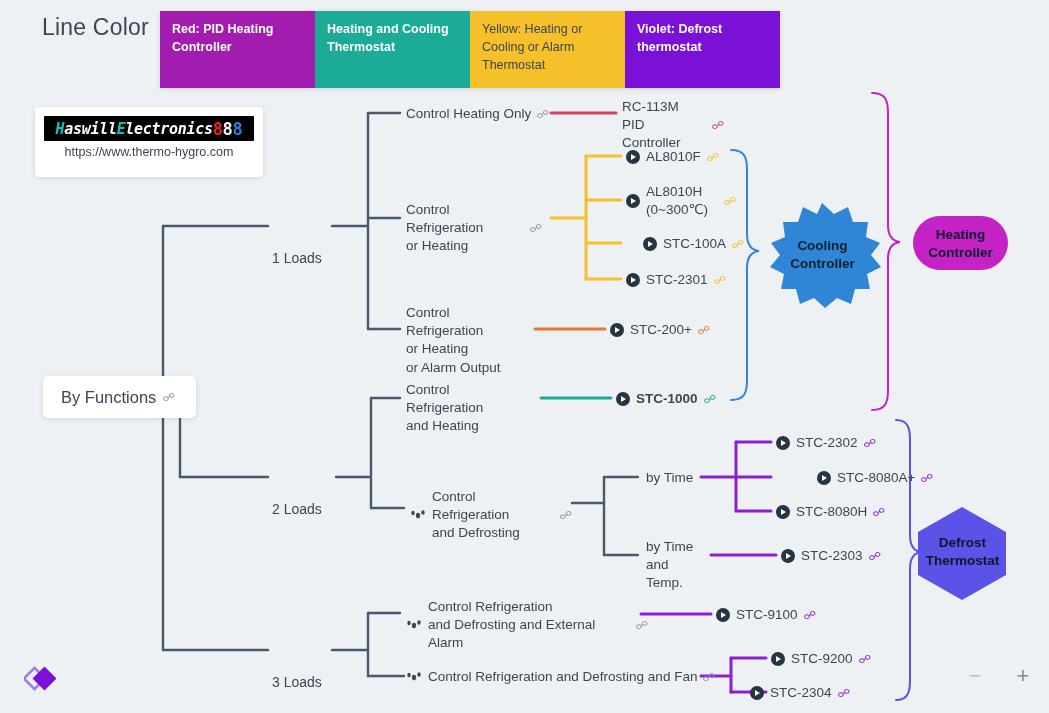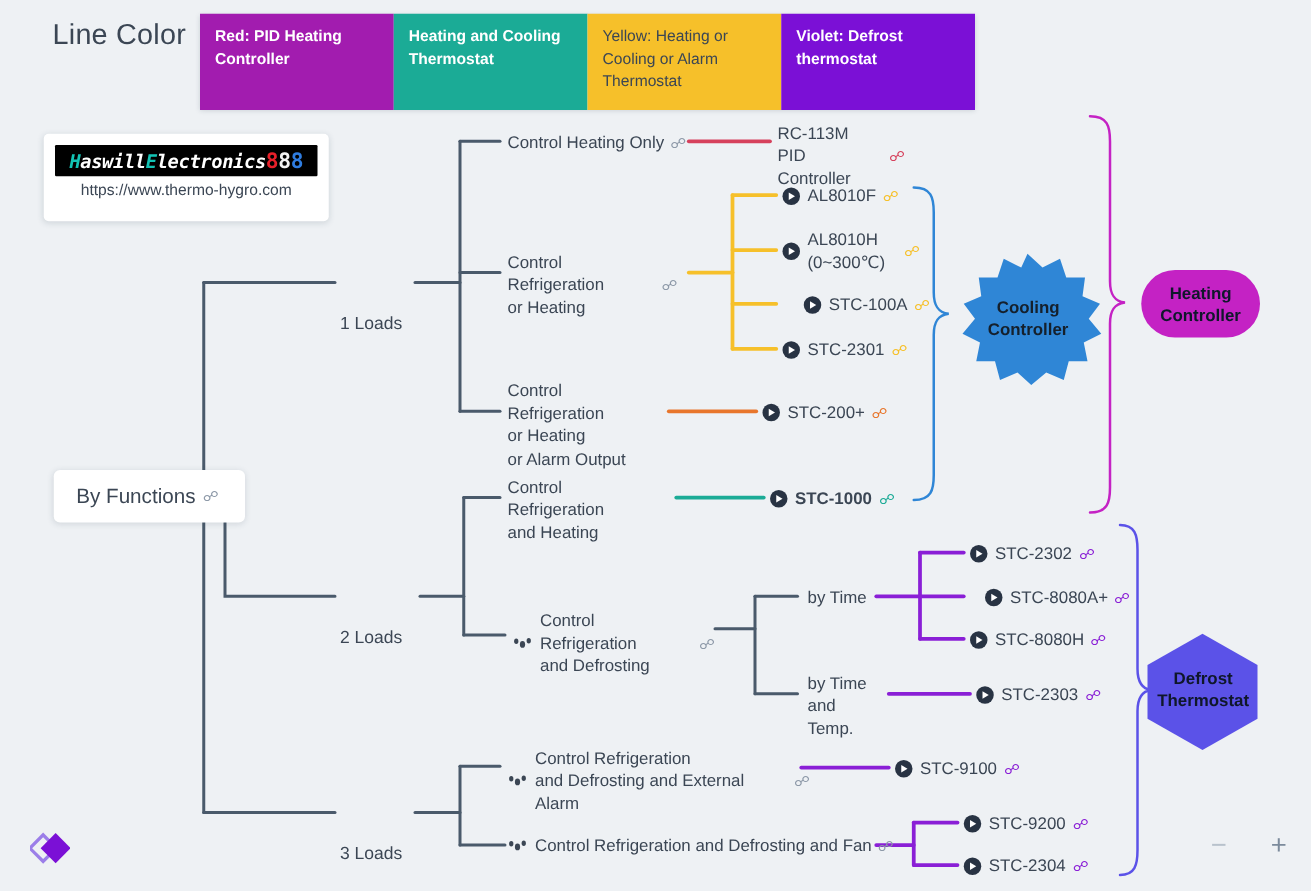--- a/index.html
+++ b/index.html
@@ -354,21 +354,21 @@
     <span class="leaf-text bold">STC-1000</span>
     <span class="link-ic teal">☍</span>
   </div>
 
   <div class="leaf" style="left:776px;top:434px;">
     <span class="play"></span>
     <span class="leaf-text">STC-2302</span>
     <span class="link-ic violet">☍</span>
   </div>
 
-  <div class="leaf" style="left:788px;top:469px;">
+  <div class="leaf" style="left:817px;top:469px;">
     <span class="play"></span>
     <span class="leaf-text">STC-8080A+</span>
     <span class="link-ic violet">☍</span>
   </div>
 
   <div class="leaf" style="left:776px;top:503px;">
     <span class="play"></span>
     <span class="leaf-text">STC-8080H</span>
     <span class="link-ic violet">☍</span>
   </div>
@@ -384,21 +384,21 @@
     <span class="leaf-text">STC-9100</span>
     <span class="link-ic violet">☍</span>
   </div>
 
   <div class="leaf" style="left:771px;top:650px;">
     <span class="play"></span>
     <span class="leaf-text">STC-9200</span>
     <span class="link-ic violet">☍</span>
   </div>
 
-  <div class="leaf" style="left:771px;top:684px;text-align:right;">
+  <div class="leaf" style="left:750px;top:684px;text-align:right;">
     <span class="play"></span>
     <span class="leaf-text">STC-2304</span>
     <span class="link-ic violet">☍</span>
   </div>
 
   <div class="shape-label" style="left:770px;top:237px;width:105px;color:#15202c;">Cooling<br>Controller</div>
   <div class="shape-label" style="left:913px;top:226px;width:95px;">Heating<br>Controller</div>
   <div class="shape-label" style="left:915px;top:534px;width:95px;">Defrost<br>Thermostat</div>
 
   <div class="corner-logo">

